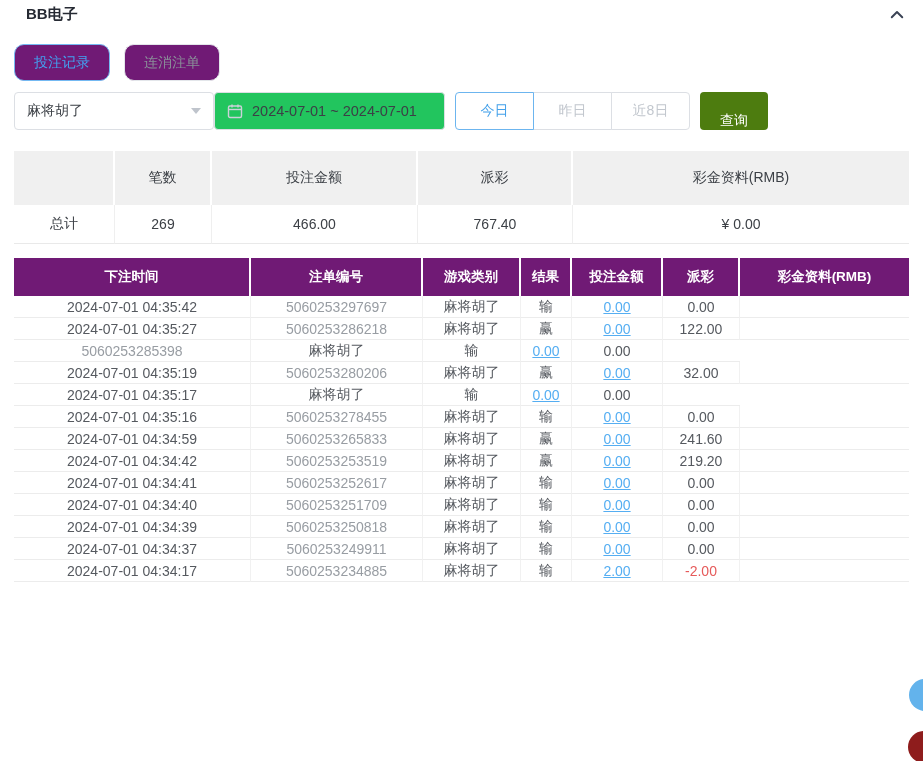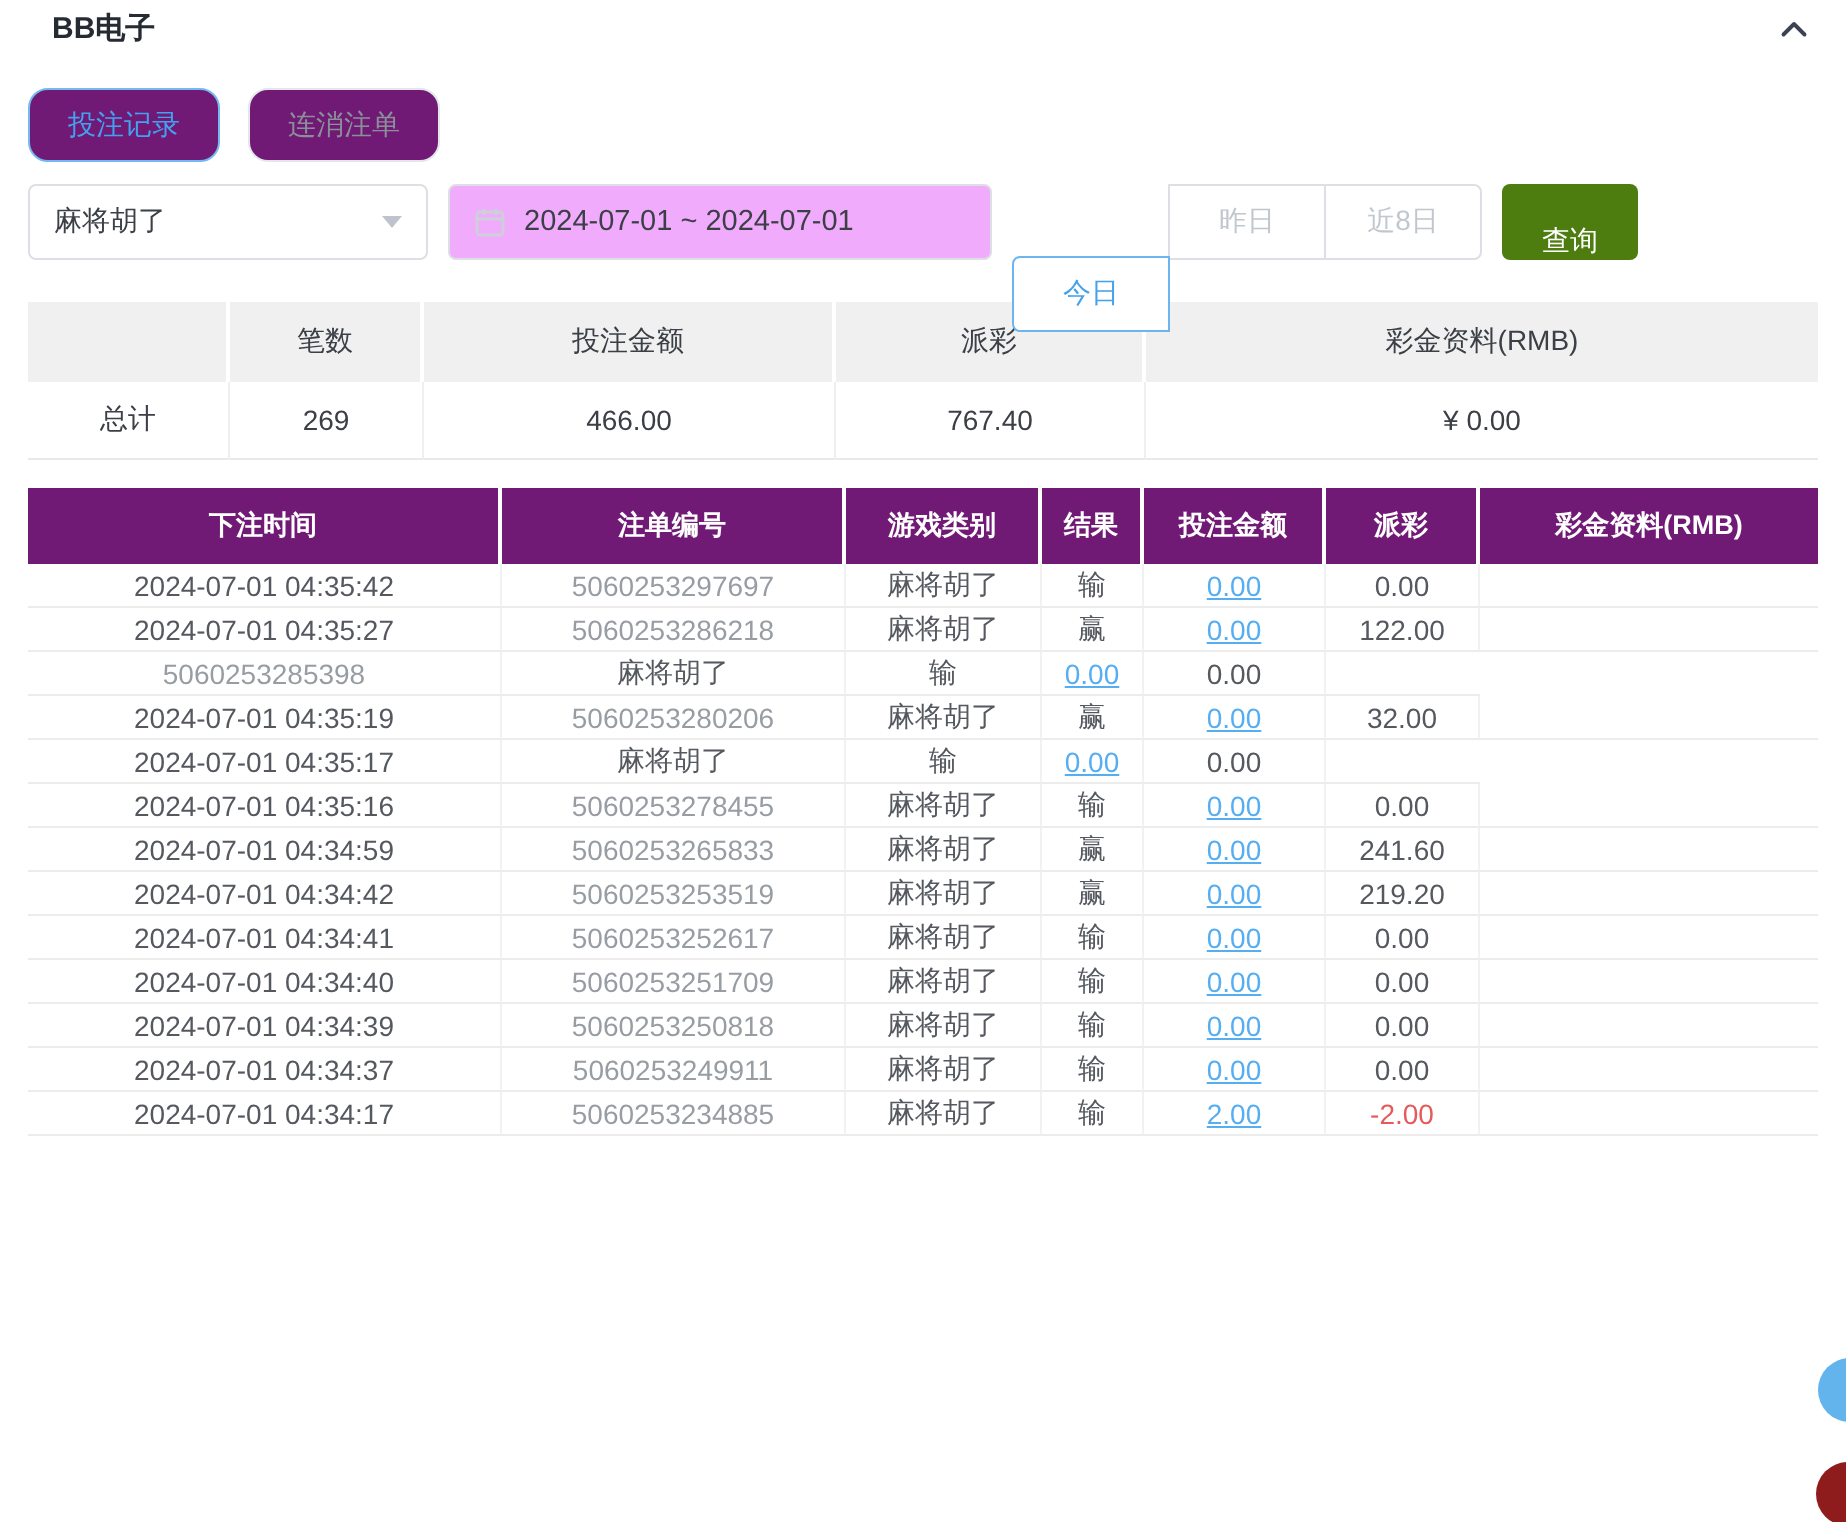--- a/index.html
+++ b/index.html
@@ -28,43 +28,43 @@
   .select-box {
     width:200px; height:38px; border:1px solid #dcdfe4; border-radius:4px;
     display:flex; align-items:center; justify-content:space-between;
     padding:0 12px; font-size:14px; color:#3c4046; cursor:pointer; background:#fff;
   }
   .caret-down {
     width:0; height:0; border-left:5px solid transparent; border-right:5px solid transparent;
     border-top:6px solid #bfc4cc;
   }
   .date-box {
-    width:272px; height:38px; border:1px solid #dcdfe4; border-radius:4px;
-    display:flex; align-items:center; gap:9px; padding:0 12px; margin-left:10px;
-    font-size:14.5px; color:#3c4046; cursor:pointer; background:#f0abfc;
+    width:231px; height:38px; border:1px solid #dcdfe4; border-radius:4px;
+    display:flex; align-items:center; gap:9px; padding:0 12px; 
+    font-size:14.5px; color:#3c4046; cursor:pointer; background:#22c55e;
   }
   .btn-group { display:flex; margin-left:10px; }
   .seg-btn {
     width:79px; height:38px; border:1px solid #dcdfe4; background:#fff;
     font-size:14px; color:#c2c7ce; display:flex; align-items:center; justify-content:center;
     cursor:pointer; margin-left:-1px;
   }
-  .seg-btn:first-child { border-radius:4px 0 0 4px; margin-left:0;margin-top:36px; }
+  .seg-btn:first-child { border-radius:4px 0 0 4px; margin-left:0; }
   .seg-btn:last-child { border-radius:0 4px 4px 0; }
   .seg-btn.active { border-color:#6cb5ef; color:#45a1ea; position:relative; z-index:2; }
   .search-btn {
     width:68px; height:38px; margin-left:10px; border:none; border-radius:4px;
     background:#4d7c0f; color:#fff; font-size:14px; display:flex; align-items:flex-end;
     justify-content:center; cursor:pointer;
   }
 
   
   .summary { margin:21px 14px 0; width:895px; font-size:14px; }
   .sum-head, .sum-row { display:grid; grid-template-columns:101px 97px 206px 155px 1fr; }
-  .sum-head { height:40px; }
+  .sum-head { height:54px; }
   .sum-head .cell {
     background:#f0f0f0; display:flex; align-items:center; justify-content:center;
     color:#3c4046; border-right:2px solid #fff;
   }
   .sum-head .cell:last-child { border-right:none; }
   .sum-row { height:39px; }
   .sum-row .cell {
     display:flex; align-items:center; justify-content:center; color:#3c4046;
     border-right:1px solid #efefef; border-bottom:1px solid #e9e9e9;
   }

